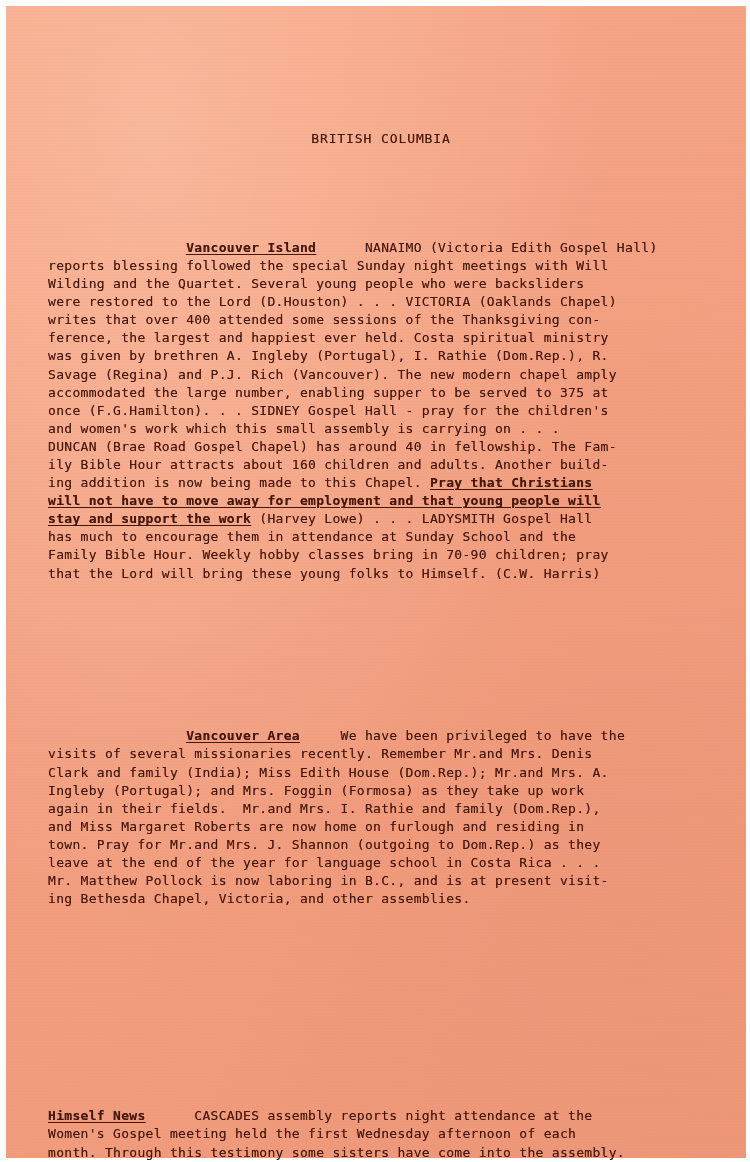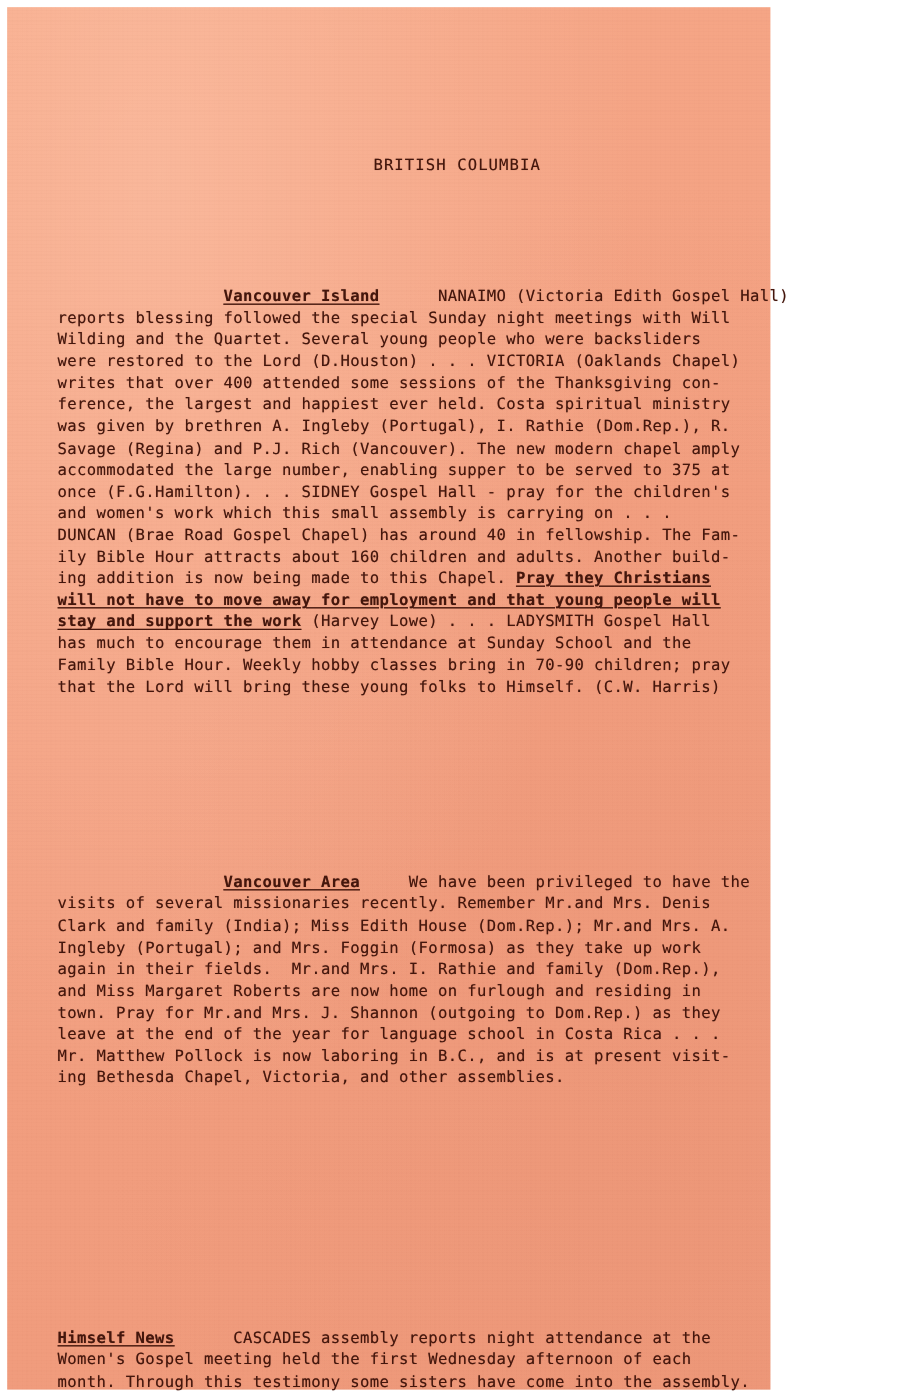--- a/index.html
+++ b/index.html
@@ -12,21 +12,21 @@
     height: 1162px;
     overflow: hidden;
     font-family: "DejaVu Sans Mono", "Liberation Mono", monospace;
   }
 
   
   #page {
     position: absolute;
     left: 6px;
     top: 6px;
-    width: 636px;
+    width: 740px;
     height: 1152px;
     background:
       radial-gradient(ellipse at 20% 12%, rgba(255,205,180,0.45) 0%, rgba(255,205,180,0) 55%),
       radial-gradient(ellipse at 85% 80%, rgba(228,140,110,0.30) 0%, rgba(228,140,110,0) 60%),
       linear-gradient(160deg, #f6a888 0%, #f3a081 45%, #ef9a7b 100%);
     box-sizing: border-box;
   }
 
   
   #grain {
@@ -106,21 +106,21 @@
 <span>were restored to the Lord (D.Houston) . . . VICTORIA (Oaklands Chapel)</span>
 <span>writes that over 400 attended some sessions of the Thanksgiving con-</span>
 <span>ference, the largest and happiest ever held. Costa spiritual ministry</span>
 <span>was given by brethren A. Ingleby (Portugal), I. Rathie (Dom.Rep.), R.</span>
 <span>Savage (Regina) and P.J. Rich (Vancouver). The new modern chapel amply</span>
 <span>accommodated the large number, enabling supper to be served to 375 at</span>
 <span>once (F.G.Hamilton). . . SIDNEY Gospel Hall - pray for the children's</span>
 <span>and women's work which this small assembly is carrying on . . .</span>
 <span>DUNCAN (Brae Road Gospel Chapel) has around 40 in fellowship. The Fam-</span>
 <span>ily Bible Hour attracts about 160 children and adults. Another build-</span>
-<span>ing addition is now being made to this Chapel. </span><u class="ul">Pray they Christians</u>
+<span>ing addition is now being made to this Chapel. </span><u class="ul">Pray that Christians</u>
 <u class="ul">will not have to move away for employment and that young people will</u>
 <u class="ul">stay and support the work</u><span> (Harvey Lowe) . . . LADYSMITH Gospel Hall</span>
 <span>has much to encourage them in attendance at Sunday School and the</span>
 <span>Family Bible Hour. Weekly hobby classes bring in 70-90 children; pray</span>
 <span>that the Lord will bring these young folks to Himself. (C.W. Harris)</span></span>
 
       <span class="blank"></span>
 
       
       <span class="para"><span>                 </span><u class="ul">Vancouver Area</u><span>     We have been privileged to have the</span>

